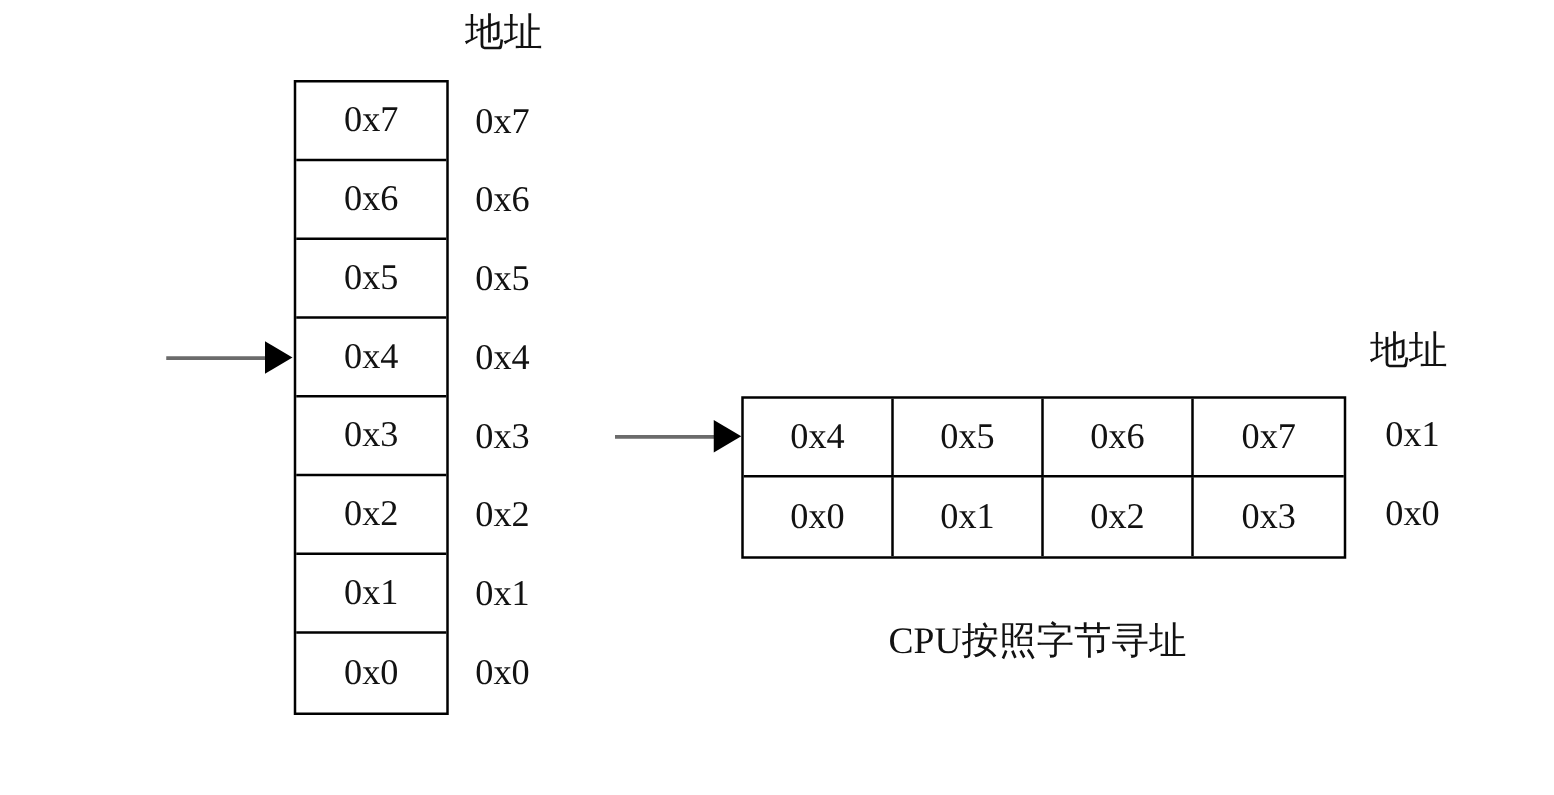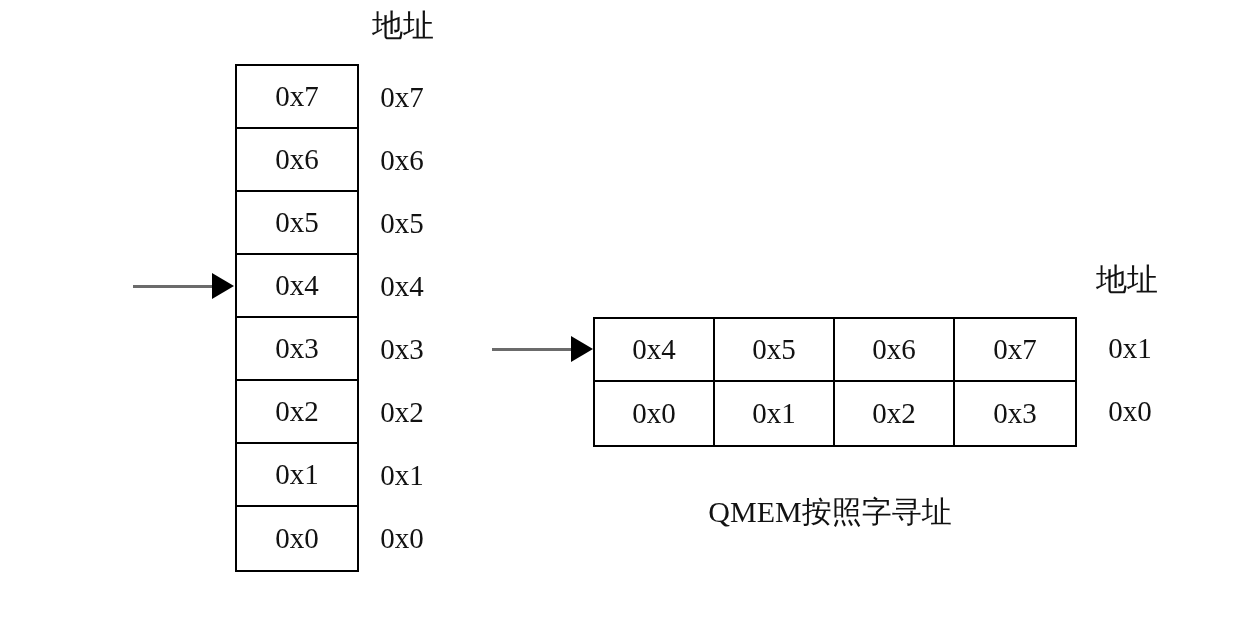--- a/index.html
+++ b/index.html
@@ -140,15 +140,15 @@
   </div>
 
   <div class="addr-label" style="left:1100px; top:317px;">0x1</div>
   <div class="addr-label" style="left:1100px; top:380px;">0x0</div>
 
   <div>
     <div class="arrow-shaft" style="left:492px; top:348px; width:81px;"></div>
     <div class="arrow-head" style="left:571px; top:336px;"></div>
   </div>
 
-  <div class="caption" style="left:660px; top:492px; width:340px;">QMEM按照字寻址</div>
+  <div class="caption" style="left:660px; top:492px; width:340px;">CPU按照字节寻址</div>
 
 </div>
 
 </body></html>

